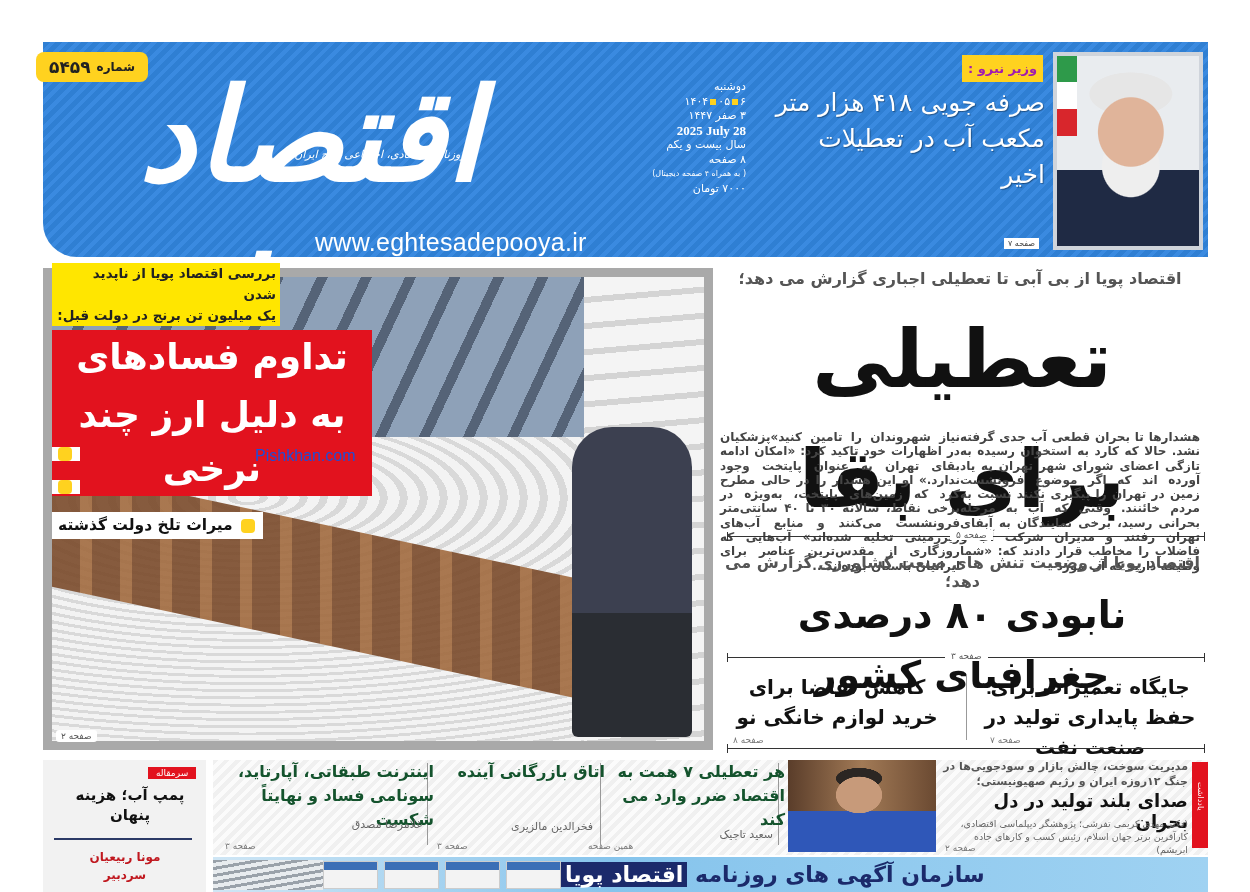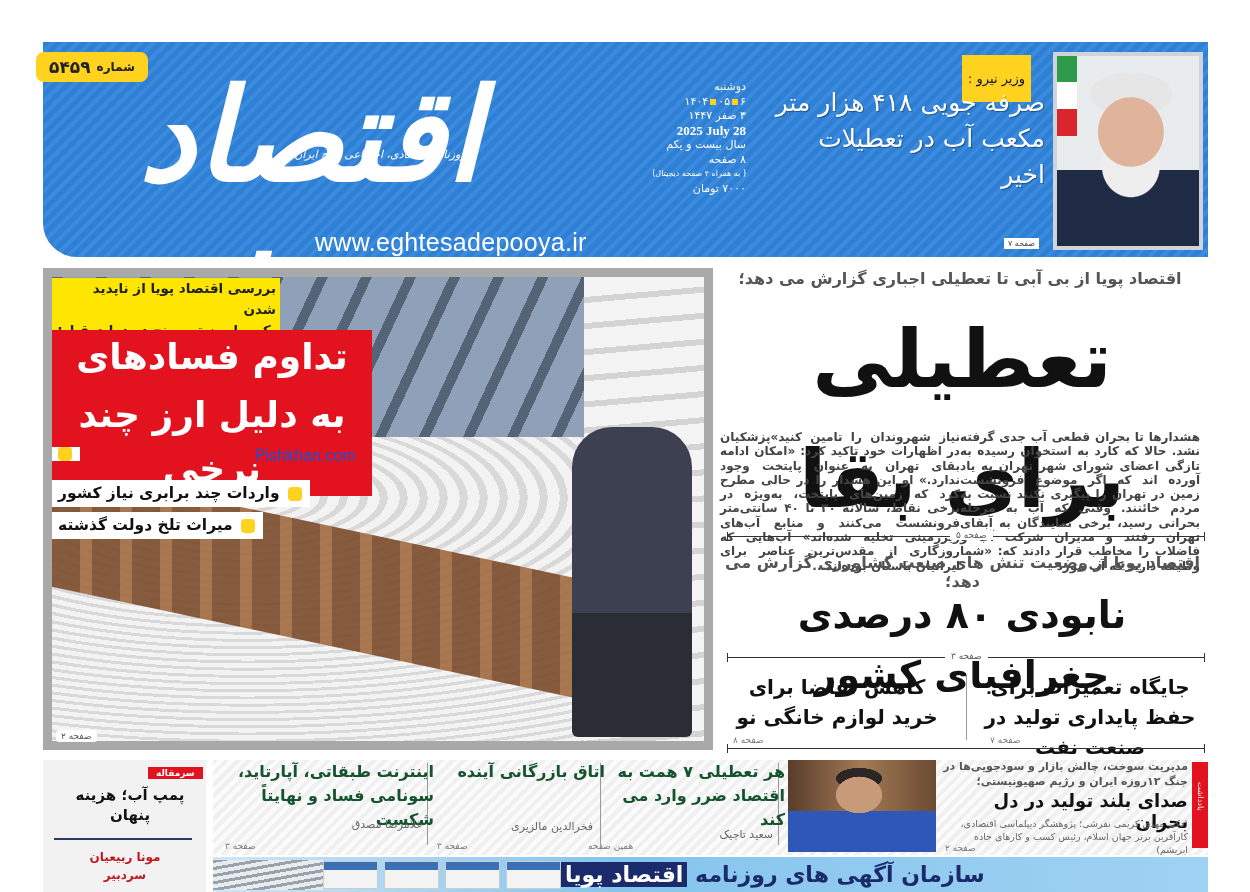--- a/index.html
+++ b/index.html
@@ -29,21 +29,21 @@
   }
   .tagline { left: 290px; top: 116px; width: 180px; color: #fff; font-size: 11px; text-align: center; font-style: italic; margin-top: 32px; }
   .website {
     left: 315px; top: 228px; color: #fff; font-size: 25px; direction: ltr;
     font-family: "Liberation Sans", sans-serif; letter-spacing: 0.3px;
   }
   .dateblock { left: 636px; top: 80px; width: 110px; color: #fff; font-size: 11px; line-height: 14.5px; text-align: right; }
   .dateblock .en { font-family: "Liberation Serif", serif; font-weight: bold; font-size: 13px; direction: ltr; }
   .dateblock .small { font-size: 8px; }
   .sq { display: inline-block; width: 6px; height: 6px; background: #ffd21f; margin: 0 2px; }
-  .minister-tag { left: 962px; top: 55px; background: #ffd21f; color: #0f172a; font-weight: normal; font-size: 13px; padding: 16px 6px; }
+  .minister-tag { left: 962px; top: 55px; background: #ffd21f; color: #a21caf; font-weight: bold; font-size: 13px; padding: 6px 6px; }
   .minister-head {
     left: 770px; top: 85px; width: 275px; color: #fff; font-weight: normal; font-size: 25px;
     line-height: 36px; text-align: right; text-shadow: 1px 1px 1px rgba(0,0,0,.35);
   }
   .page-ref-mast { left: 1004px; top: 238px; background: #fff; color: #444; font-size: 8px; padding: 1px 4px; }
   .portrait {
     left: 1053px; top: 52px; width: 150px; height: 198px; background: #cfd4db; padding: 4px;
   }
   .portrait .img {
     width: 100%; height: 100%;
@@ -77,21 +77,21 @@
   .feature-photo .worker {
     position: absolute; left: 520px; top: 150px; width: 120px; height: 310px;
     background: linear-gradient(#3c4050 0 60%, #2a2d33 60%); border-radius: 40px 40px 6px 6px;
   }
   .feature-photo .pallet {
     position: absolute; left: 0; top: 260px; width: 660px; height: 120px;
     background: repeating-linear-gradient(90deg, #7a4a2a 0 28px, #a16a3e 28px 40px);
     transform: skewY(12deg); opacity: .9;
   }
   .feat-kicker {
-    left: 52px; top: 278px; background: #ffe600; color: #222; font-weight: bold; font-size: 13.5px;
+    left: 52px; top: 263px; background: #ffe600; color: #222; font-weight: bold; font-size: 13.5px;
     line-height: 21px; padding: 0 4px; width: 228px; text-align: right;
   }
   .feat-title-line {
     background: #e2121e; color: #fff; font-weight: bold; font-size: 36px; line-height: 54px;
     padding: 0 8px; text-align: center; width: 320px; left: 52px;
   }
   .watermark { left: 255px; top: 447px; color: #1d4ed8; font-size: 16px; direction: ltr; font-family: "Liberation Sans", sans-serif; }
   .bullet {
     left: 52px; background: #fff; color: #111; font-weight: bold; font-size: 15.5px;
     line-height: 27px; padding: 0 8px 0 6px; display: flex; align-items: center; gap: 8px;
@@ -118,21 +118,21 @@
   .sub-head { color: #111; font-weight: bold; font-size: 20px; line-height: 30px; text-align: center; }
   .page-ref { color: #777; font-size: 9px; }
   .vsep { width: 1px; background: #999; }
 
   
   .bottom-band {
     left: 213px; top: 760px; width: 995px; height: 95px;
     background: repeating-linear-gradient(135deg, #f0f0f0 0 4px, #fbfbfb 4px 8px);
   }
   .editorial-box { left: 43px; top: 760px; width: 163px; height: 132px; background: #f2f2f2; }
-  .editorial-tag { left: 148px; top: 767px; background: #e2121e; color: #fff; font-size: 9px; padding: 1px 8px; font-weight: bold; }
+  .editorial-tag { left: 148px; top: 767px; background: #e2121e; color: #fff; font-size: 9px; padding: 1px 8px; }
   .editorial-title { left: 60px; top: 785px; width: 140px; text-align: center; font-weight: bold; font-size: 15px; line-height: 20px; color: #111; }
   .editorial-rule { left: 54px; top: 838px; width: 138px; height: 2px; background: #2b3a67; }
   .editorial-author { left: 55px; top: 848px; width: 140px; text-align: center; color: #c0181f; font-weight: bold; font-size: 12px; line-height: 18px; }
   .col-head { color: #14532d; font-weight: bold; font-size: 16px; line-height: 24px; text-align: right; margin-left: 12px; }
   .col-author { color: #666; font-size: 11px; text-align: right; }
   .note-photo {
     left: 788px; top: 760px; width: 148px; height: 92px;
     background:
       radial-gradient(ellipse 22% 28% at 48% 38%, #c79a7a 0 70%, transparent 72%),
       radial-gradient(ellipse 22% 16% at 48% 20%, #2b2623 0 70%, transparent 72%),
@@ -204,21 +204,20 @@
   <div>یک میلیون تن برنج در دولت قبل:</div>
 </div>
 <div class="abs feat-title-line" style="top:330px">تداوم فسادهای کلان</div>
 <div class="abs feat-title-line" style="top:388px">به دلیل ارز چند نرخی</div>
 <div class="abs bullet" style="top:447px">
   <span class="dot"></span>
 </div>
 <div class="abs watermark">Pishkhan.com</div>
 <div class="abs bullet" style="top:480px">
   <span class="dot"></span>
-    <span>واردات چند برابری نیاز کشور</span>
 </div>
 <div class="abs bullet" style="top:512px">
   <span class="dot"></span>
     <span>میراث تلخ دولت گذشته</span>
 </div>
 <div class="abs photo-page-ref">صفحه ۲</div>
 
 <div class="abs kicker-grey main-kicker">اقتصاد پویا از بی آبی تا تعطیلی اجباری گزارش می دهد؛</div>
 <div class="abs main-title">تعطیلی برای بقا</div>
 <div class="abs body-col body-right">هشدارها تا بحران قطعی آب جدی گرفته نشد. حالا که کارد به استخوان رسیده به تازگی اعضای شورای شهر تهران به یاد آورده اند که اگر موضوع فرونشست زمین در تهران را پیگیری نکنند نسبت به مردم خائنند. وقتی که آب به مرحله بحرانی رسید، برخی نمایندگان به آبفای تهران رفتند و مدیران شرکت آب و فاضلاب را مخاطب قرار دادند که: «شما وظیفه دارید که آب مورد</div>

